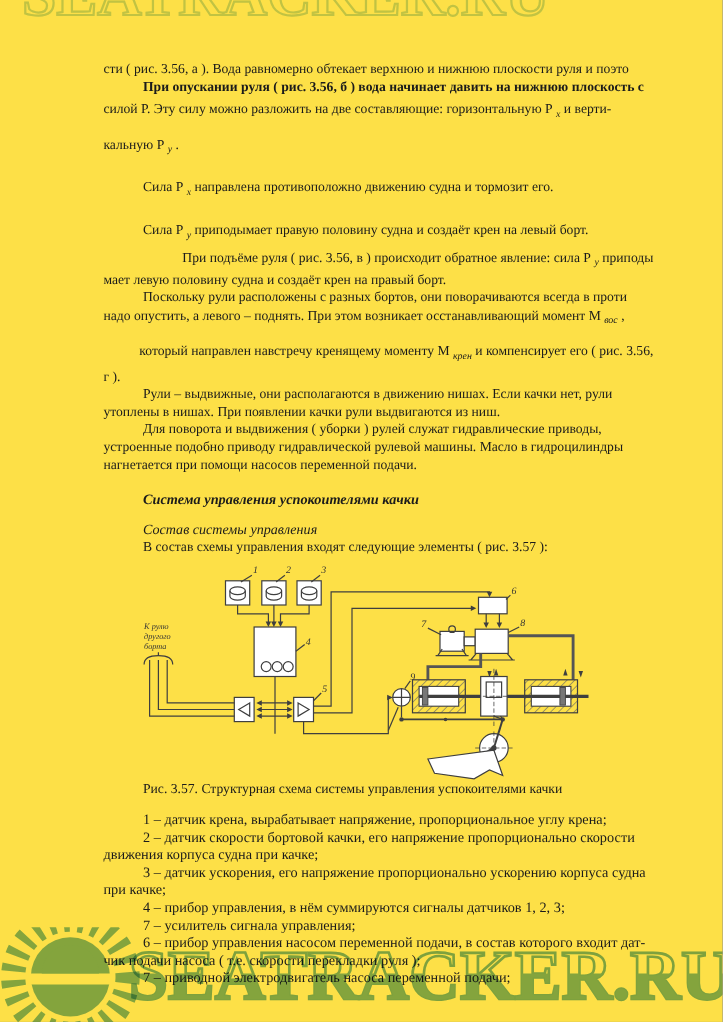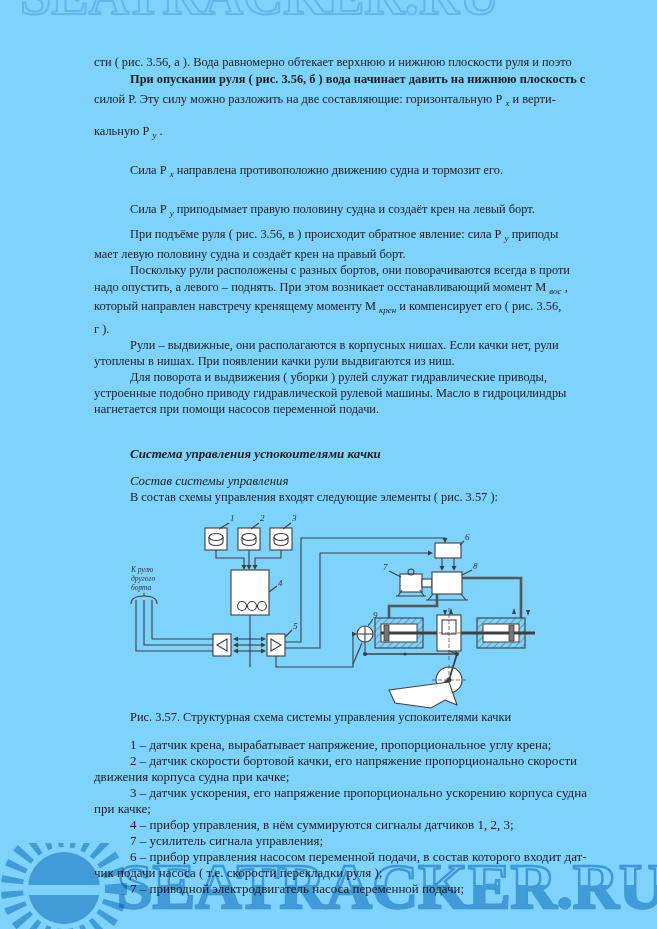--- a/index.html
+++ b/index.html
@@ -1,16 +1,16 @@
 <!DOCTYPE html>
 <html><head>
 <meta charset="utf-8">
 <style>
   html,body{margin:0;padding:0;background:#888;}
-  #page{position:relative;width:657px;height:929px;background:#7dd3fc;overflow:hidden;
+  #page{position:relative;width:657px;height:929px;background:#fde047;overflow:hidden;
         font-family:"Liberation Serif","DejaVu Serif",serif;color:#1b1b1b;}
   
   #body-text{position:absolute;left:94px;top:54px;width:500px;font-size:12.4px;line-height:16px;}
   .tl{white-space:nowrap;}
   .tl.ind{padding-left:36px;}
   .tl sub{font-style:italic;font-size:9px;line-height:0;vertical-align:-3px;}
   #heading{position:absolute;left:130px;top:446px;font-size:13px;font-weight:bold;font-style:italic;white-space:nowrap;}
   #subheading{position:absolute;left:130px;top:474px;font-size:12.8px;font-style:italic;white-space:nowrap;}
   #intro{position:absolute;left:130px;top:490px;font-size:12.4px;white-space:nowrap;}
   #figure{position:absolute;left:105px;top:512px;}
@@ -43,27 +43,27 @@
     <text class="wm-outline" x="2" y="50">SEATRACKER.RU</text>
   </svg>
 
   <div id="body-text">
       <div class="tl">сти ( рис. 3.56, а ). Вода равномерно обтекает верхнюю и нижнюю плоскости руля и поэто</div>
       <div class="tl ind" style="margin-top: 1px; font-weight: bold;">При опускании руля ( рис. 3.56, б ) вода начинает давить на нижнюю плоскость с</div>
       <div class="tl" style="margin-top: 4px;">силой Р.  Эту силу можно разложить на две составляющие: горизонтальную Р <sub>х</sub> и верти-</div>
       <div class="tl" style="margin-top: 16px;">кальную Р <sub>у</sub> .</div>
       <div class="tl ind" style="margin-top: 23px;">Сила  Р <sub>х</sub>  направлена противоположно движению судна и тормозит его.</div>
       <div class="tl ind" style="margin-top: 23px;">Сила Р <sub>у</sub>  приподымает правую половину судна и создаёт крен на левый борт.</div>
-      <div class="tl ind" style="margin-top: 9px;">При подъёме руля ( рис. 3.56, в ) происходит обратное явление: сила Р <sub>у</sub>  приподы</div>
+      <div class="tl ind" style="margin-top: 9px; text-align: right;">При подъёме руля ( рис. 3.56, в ) происходит обратное явление: сила Р <sub>у</sub>  приподы</div>
       <div class="tl" style="margin-top: 4px;">мает левую половину судна и создаёт крен на правый борт.</div>
       <div class="tl ind">Поскольку рули расположены с разных бортов, они поворачиваются всегда в проти</div>
       <div class="tl" style="margin-top: 1px;">надо опустить, а левого – поднять. При этом возникает осстанавливающий момент М <sub>вос</sub> ,</div>
-      <div class="tl" style="margin-top: 3px;">который направлен навстречу кренящему моменту М <sub>крен</sub> и компенсирует его ( рис. 3.56,</div>
+      <div class="tl" style="margin-top: 16px; text-align: right;">который направлен навстречу кренящему моменту М <sub>крен</sub> и компенсирует его ( рис. 3.56,</div>
       <div class="tl" style="margin-top: 7px;">г ).</div>
-      <div class="tl ind">Рули  – выдвижные, они располагаются в корпусных нишах. Если качки нет, рули</div>
+      <div class="tl ind">Рули  – выдвижные, они располагаются в движению нишах. Если качки нет, рули</div>
       <div class="tl">утоплены в нишах. При появлении качки рули выдвигаются из ниш.</div>
       <div class="tl ind">Для поворота и  выдвижения ( уборки ) рулей служат гидравлические приводы,</div>
       <div class="tl">устроенные подобно приводу гидравлической рулевой машины. Масло в гидроцилиндры</div>
       <div class="tl">нагнетается при помощи насосов переменной подачи.</div>
     </div>
 
   <div id="heading">Система управления успокоителями качки</div>
   <div id="subheading">Состав системы управления</div>
   <div id="intro">В состав схемы управления входят следующие элементы ( рис. 3.57 ):</div>
 

